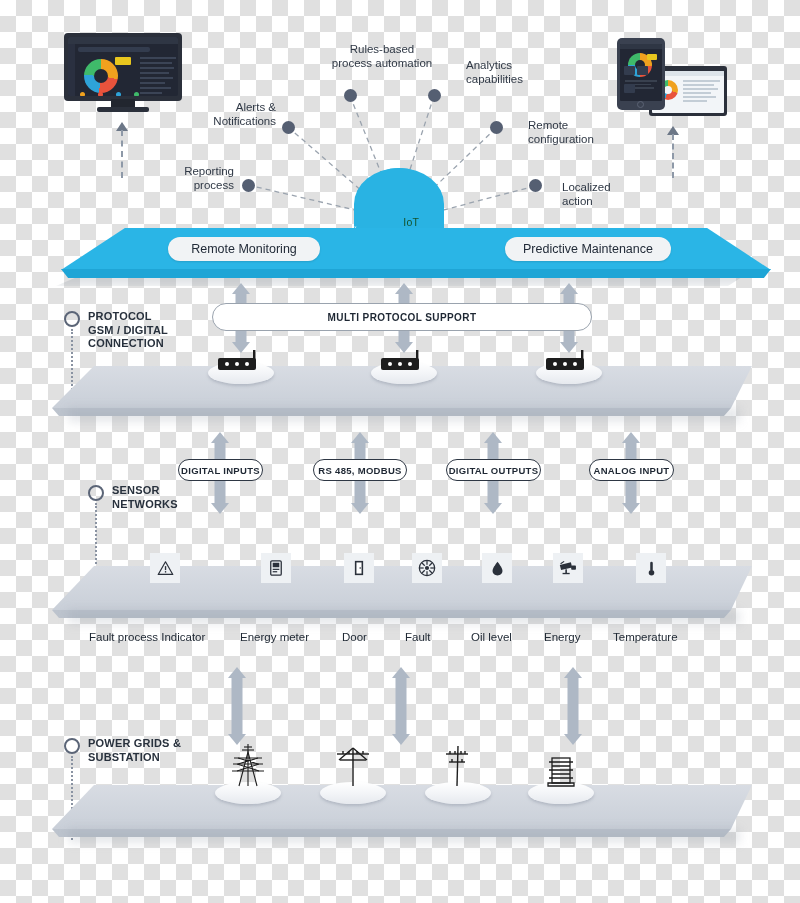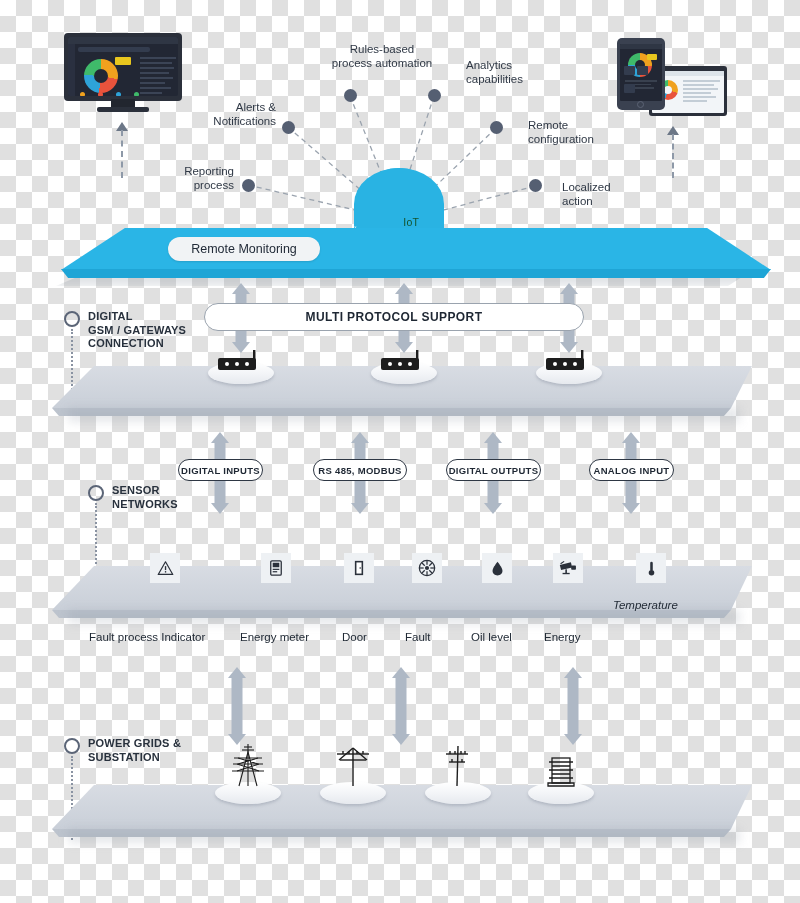--- a/index.html
+++ b/index.html
@@ -93,22 +93,22 @@
 
   
   .pedestal{position:absolute;width:66px;height:22px;border-radius:50%;
      background:linear-gradient(180deg,#ffffff 0%,#f2f4f7 55%,#e6e9ee 100%);
      box-shadow:0 2px 3px rgba(120,130,145,.35);}
 
   
   .proto-pill{position:absolute;height:22px;border-radius:12px;background:#fff;border:1.3px solid #2e3744;
      display:flex;align-items:center;justify-content:center;font-size:9.5px;font-weight:bold;
      color:#1e2733;letter-spacing:.3px;white-space:nowrap;padding:0 11px;box-sizing:border-box;}
-  #mps{left:204px;top:303px;width:378px;height:26px;border-radius:14px;background:#fff;border:1.2px solid #9aa3ae;
-     display:flex;align-items:center;justify-content:center;font-size:12px;font-weight:bold;color:#1e2733;letter-spacing:.4px;}
+  #mps{left:212px;top:303px;width:378px;height:26px;border-radius:14px;background:#fff;border:1.2px solid #9aa3ae;
+     display:flex;align-items:center;justify-content:center;font-size:10px;font-weight:bold;color:#1e2733;letter-spacing:.4px;}
 
   
   .arw{position:absolute;}
   .arw .bar{position:absolute;left:50%;transform:translateX(-50%);width:11px;background:#aeb8c5;}
   .arw .up{position:absolute;left:50%;transform:translateX(-50%);top:0;width:0;height:0;
      border-left:9px solid transparent;border-right:9px solid transparent;border-bottom:11px solid #aeb8c5;}
   .arw .dn{position:absolute;left:50%;transform:translateX(-50%);bottom:0;width:0;height:0;
      border-left:9px solid transparent;border-right:9px solid transparent;border-top:11px solid #aeb8c5;}
 
   
@@ -258,20 +258,21 @@
   </svg>
   <div class="t1">WebNMS</div>
   <div class="t2">IoT Platform</div>
 </div>
 
 <div class="abs" id="blue-slab">
   <div class="slab-shadow"></div>
   <div class="slab-top"></div>
   <div class="slab-front"></div>
   <div class="pill-main" style="left:152px;width:152px;">Remote Monitoring</div>
+  <div class="pill-main" style="left:489px;width:166px;">Predictive Maintenance</div>
 </div>
 
 <div class="abs arw" style="left:228px;top:283px;width:26px;height:70px;">
   <div class="up"></div>
   <div class="bar" style="top:10px;bottom:10px;"></div>
   <div class="dn"></div>
 </div>
 <div class="abs arw" style="left:391px;top:283px;width:26px;height:70px;">
   <div class="up"></div>
   <div class="bar" style="top:10px;bottom:10px;"></div>
@@ -282,22 +283,22 @@
   <div class="bar" style="top:10px;bottom:10px;"></div>
   <div class="dn"></div>
 </div>
 
 <div class="abs" id="mps">MULTI PROTOCOL SUPPORT</div>
 
 <div class="abs marker" style="left:64px;top:311px;">
   <div class="ring"></div>
   <div class="dline" style="height:84px;"></div>
   <div class="txt">
-    <div>DIGITAL</div>
-    <div>GSM / GATEWAYS</div>
+    <div>PROTOCOL</div>
+    <div>GSM / DIGITAL</div>
     <div>CONNECTION</div>
   </div>
 </div>
 
 <div class="abs gslab" style="left:52px;top:366px;width:700px;height:42px;">
   <div class="top" style="clip-path:polygon(6% 0,100% 0,97% 100%,0% 100%);"></div>
   <div class="front" style="clip-path:polygon(0 0,97% 0,96% 100%,1% 100%);"></div>
   <div class="shadow"></div>
 </div>
 
@@ -426,21 +427,21 @@
     <circle cx="12" cy="18" r="3.9" fill="#2b313b"></circle>
   </svg>
 </div>
 
 <div class="abs sensor-label" style="left:89px;top:631px;">Fault process Indicator</div>
 <div class="abs sensor-label" style="left:240px;top:631px;">Energy meter</div>
 <div class="abs sensor-label" style="left:342px;top:631px;">Door</div>
 <div class="abs sensor-label" style="left:405px;top:631px;">Fault</div>
 <div class="abs sensor-label" style="left:471px;top:631px;">Oil level</div>
 <div class="abs sensor-label" style="left:544px;top:631px;">Energy</div>
-<div class="abs sensor-label" style="left:613px;top:599px;font-style:italic;">Temperature</div>
+<div class="abs sensor-label" style="left:613px;top:631px;">Temperature</div>
 
 <div class="abs arw" style="left:224px;top:667px;width:26px;height:78px;">
   <div class="up"></div>
   <div class="bar" style="top:10px;bottom:10px;"></div>
   <div class="dn"></div>
 </div>
 <div class="abs arw" style="left:388px;top:667px;width:26px;height:78px;">
   <div class="up"></div>
   <div class="bar" style="top:10px;bottom:10px;"></div>
   <div class="dn"></div>

